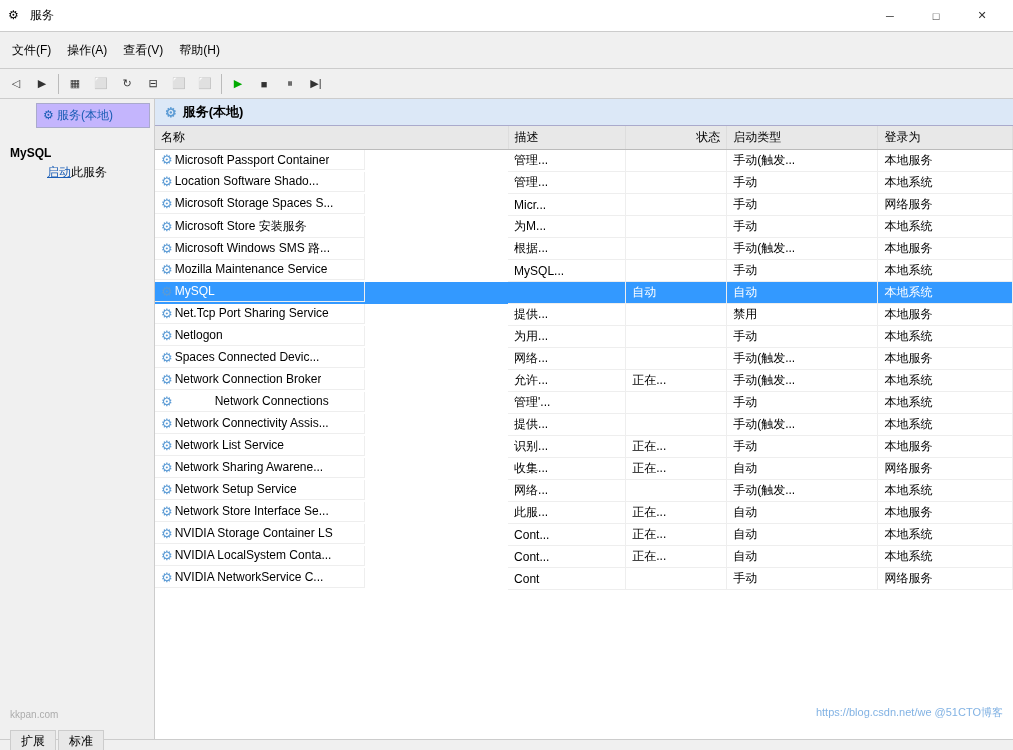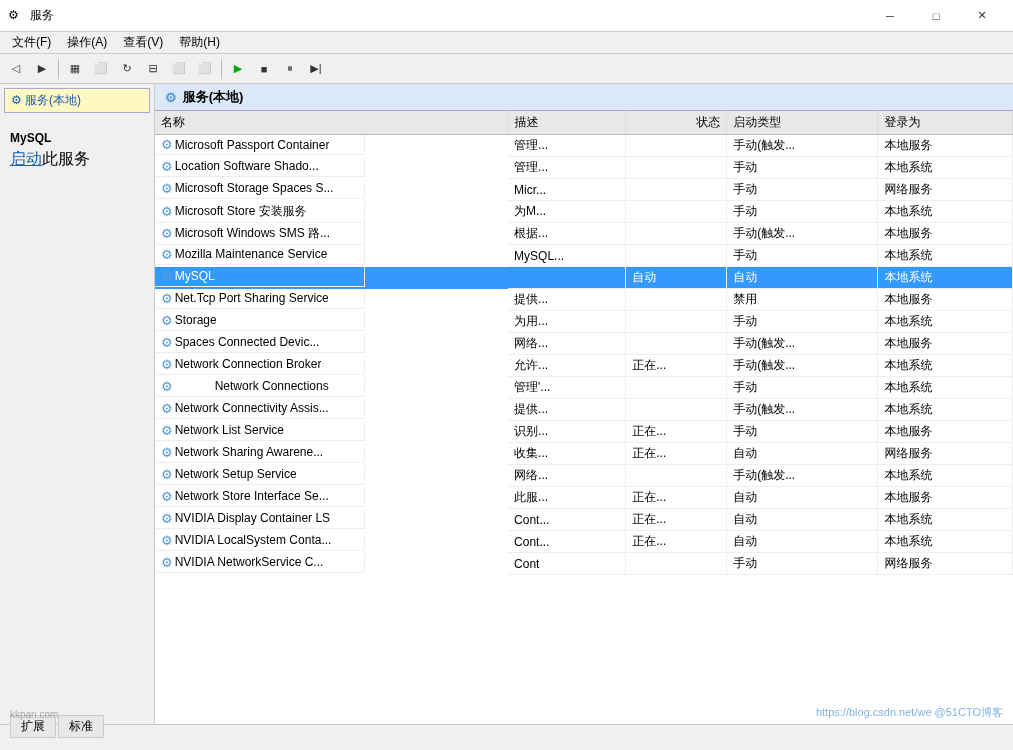--- a/index.html
+++ b/index.html
@@ -52,21 +52,21 @@
       color: #333;
     }
 
     
     .menu-bar {
       background: #f0f0f0;
       border-bottom: 1px solid #ccc;
       display: flex;
       align-items: center;
       height: 22px;
-      padding: 3px 4px;
+      padding: 18px 4px;
     }
     .menu-item {
       padding: 2px 8px;
       cursor: pointer;
       font-size: 12px;
       color: #000;
     }
 
     
     .toolbar {
@@ -111,34 +111,36 @@
       border-right: 1px solid #ccc;
       padding: 4px;
       display: flex;
       flex-direction: column;
     }
     .left-nav-item {
       padding: 3px 6px;
       cursor: pointer;
       font-size: 12px;
       color: #1a5db5;
-      background: #fef9c3;
+      background: #c4b5fd;
       border: 1px solid #aac;
       margin-bottom: 2px;
+      margin-left: 32px;
     }
     .left-panel-title {
       font-size: 12px;
       color: #000;
       padding: 4px 6px 2px 6px;
       font-weight: bold;
     }
     .left-panel-desc {
-      font-size: 16px;
+      font-size: 12px;
       color: #000;
       padding: 2px 6px;
+      text-align: center;
     }
     .left-panel-link {
       color: #1a5db5;
       text-decoration: underline;
       cursor: pointer;
     }
 
     
     .right-panel {
       flex: 1;
@@ -393,21 +395,21 @@
                 <span style="overflow: hidden; text-overflow: ellipsis; white-space: nowrap;">Net.Tcp Port Sharing Service</span>
               </td>
               <td>提供...</td>
               <td></td>
               <td>禁用</td>
               <td>本地服务</td>
             </tr>
             <tr>
               <td style="display: flex; align-items: center; gap: 2px; max-width: 210px;">
                 <span style="color: rgb(91, 155, 213); font-size: 13px; flex-shrink: 0;">⚙</span>
-                <span style="overflow: hidden; text-overflow: ellipsis; white-space: nowrap;">Storage</span>
+                <span style="overflow: hidden; text-overflow: ellipsis; white-space: nowrap;">Netlogon</span>
               </td>
               <td>为用...</td>
               <td></td>
               <td>手动</td>
               <td>本地系统</td>
             </tr>
             <tr>
               <td style="display: flex; align-items: center; gap: 2px; max-width: 210px;">
                 <span style="color: rgb(91, 155, 213); font-size: 13px; flex-shrink: 0;">⚙</span>
                 <span style="overflow: hidden; text-overflow: ellipsis; white-space: nowrap;">Spaces Connected Devic...</span>
@@ -483,21 +485,21 @@
                 <span style="overflow: hidden; text-overflow: ellipsis; white-space: nowrap;">Network Store Interface Se...</span>
               </td>
               <td>此服...</td>
               <td>正在...</td>
               <td>自动</td>
               <td>本地服务</td>
             </tr>
             <tr>
               <td style="display: flex; align-items: center; gap: 2px; max-width: 210px;">
                 <span style="color: rgb(91, 155, 213); font-size: 13px; flex-shrink: 0;">⚙</span>
-                <span style="overflow: hidden; text-overflow: ellipsis; white-space: nowrap;">NVIDIA Display Container LS</span>
+                <span style="overflow: hidden; text-overflow: ellipsis; white-space: nowrap;">NVIDIA Storage Container LS</span>
               </td>
               <td>Cont...</td>
               <td>正在...</td>
               <td>自动</td>
               <td>本地系统</td>
             </tr>
             <tr>
               <td style="display: flex; align-items: center; gap: 2px; max-width: 210px;">
                 <span style="color: rgb(91, 155, 213); font-size: 13px; flex-shrink: 0;">⚙</span>
                 <span style="overflow: hidden; text-overflow: ellipsis; white-space: nowrap;">NVIDIA LocalSystem Conta...</span>

